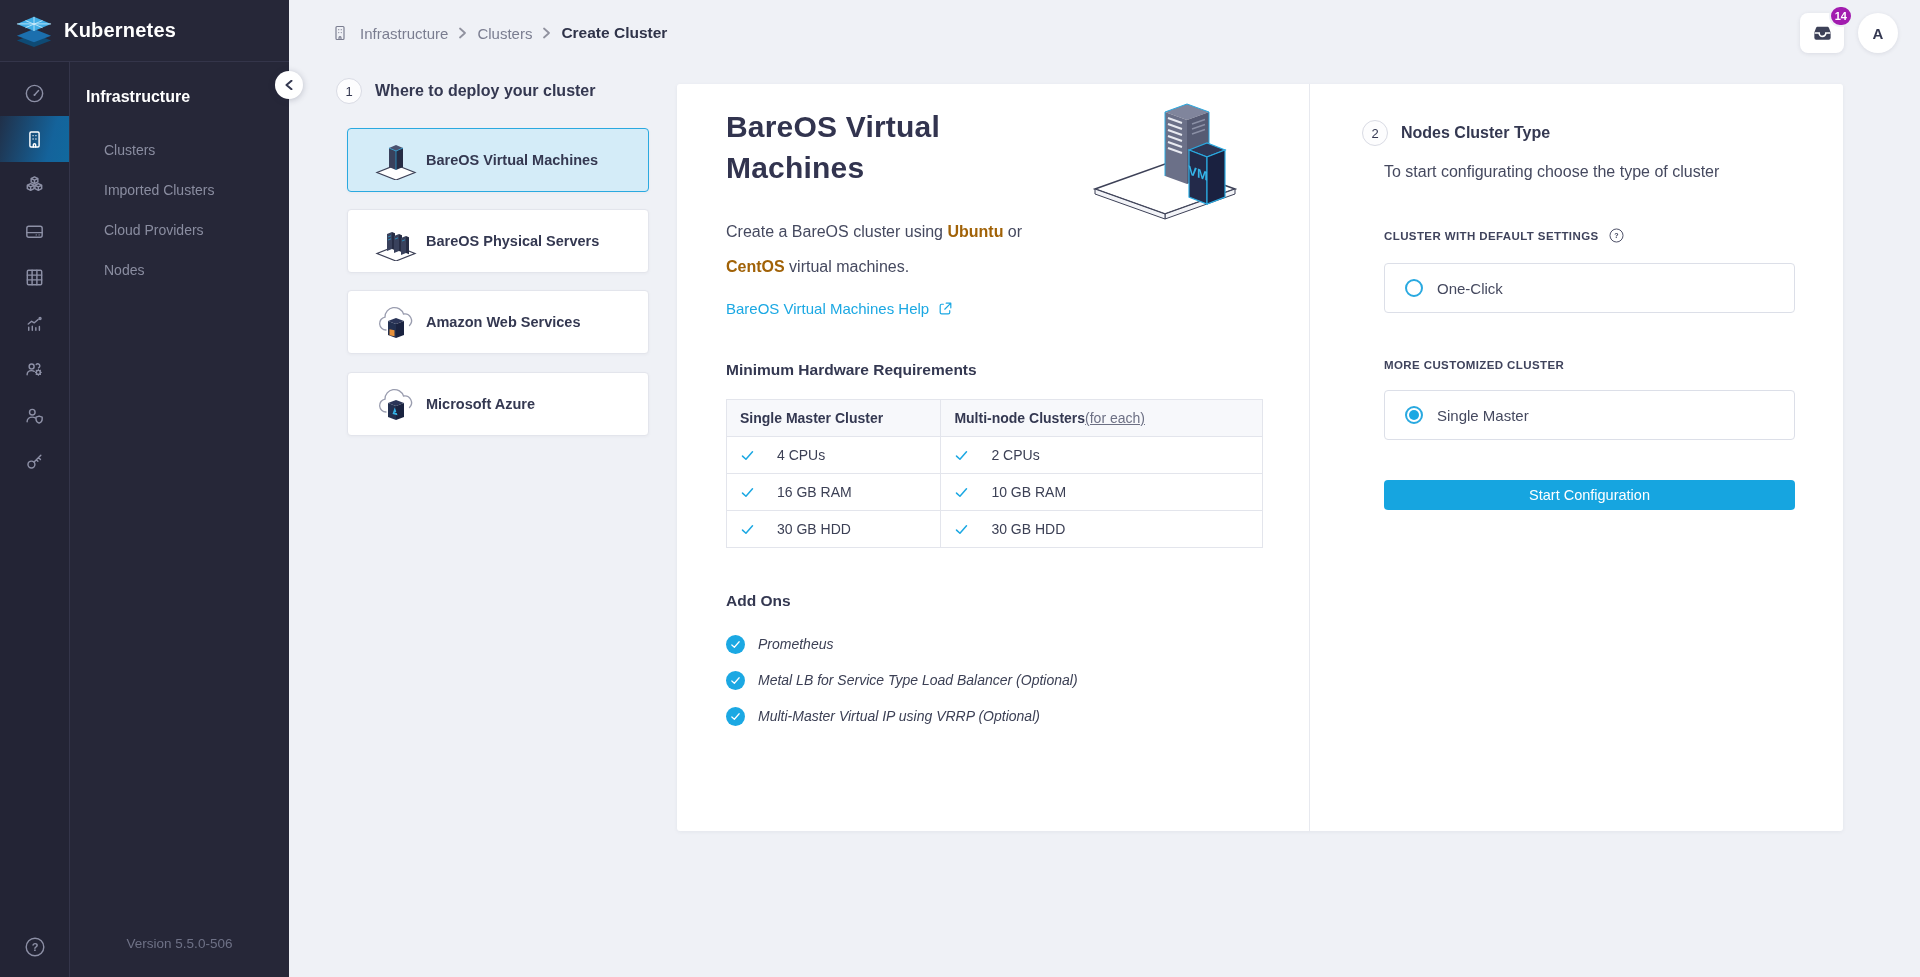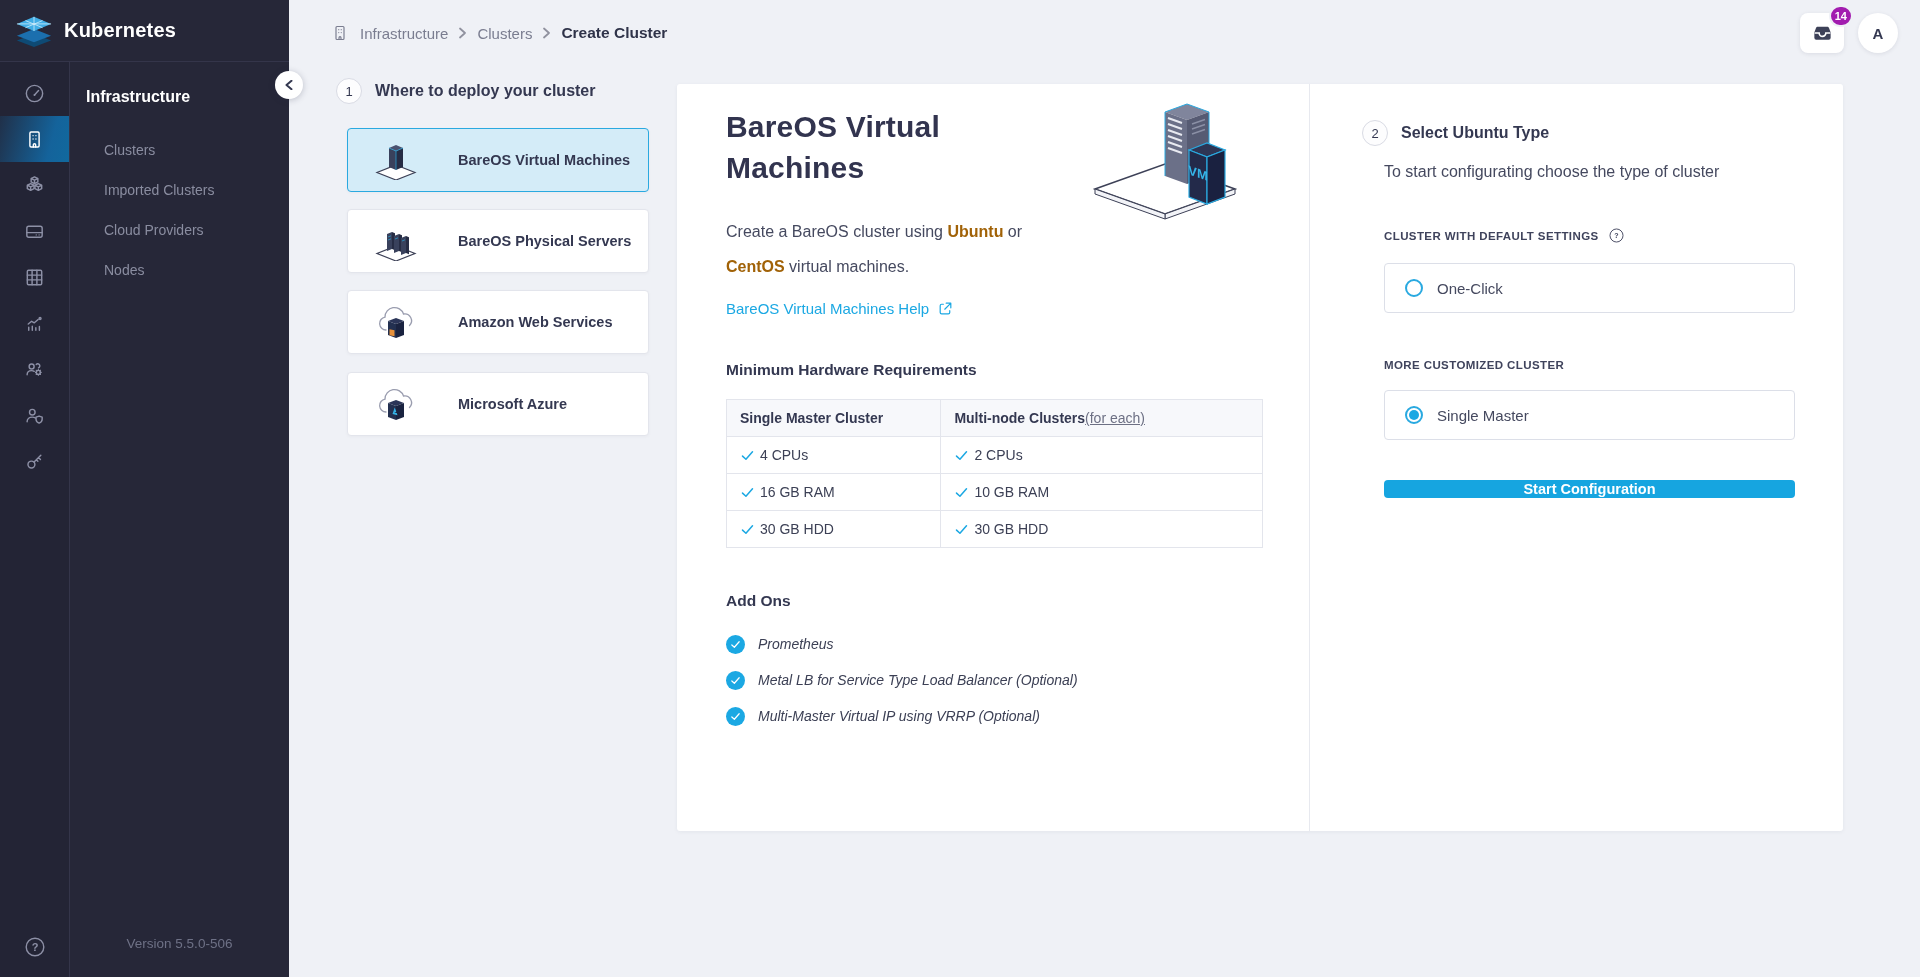--- a/index.html
+++ b/index.html
@@ -51,21 +51,21 @@
 
   .content { display:flex; padding:12px 77px 0 47px; align-items:flex-start; }
 
   
   .step1-col { width:341px; flex-shrink:0; }
   .step-head { display:flex; align-items:center; gap:13px; margin-bottom:24px; }
   .step-circle { width:26px; height:26px; border-radius:50%; background:#fdfdfe; border:1px solid #d9dbe4; color:#343851;
     font-size:13px; font-weight:400; display:flex; align-items:center; justify-content:center; flex-shrink:0; }
   .step-title { font-size:16px; font-weight:700; color:#343851; }
   .deploy-card { width:302px; height:64px; margin-left:11px; margin-bottom:17px; background:#ffffff; border:1px solid #e3e5ec; border-radius:4px;
-    display:flex; align-items:center; padding-left:26px; gap:40px; cursor:pointer; box-shadow:0 1px 3px rgba(40,44,70,.04); }
+    display:flex; align-items:center; padding-left:26px; gap:8px; cursor:pointer; box-shadow:0 1px 3px rgba(40,44,70,.04); }
   .deploy-card.selected { background:#d4ecf8; border:1px solid #2aa9e0; }
   .deploy-card .card-label { font-size:14.5px; font-weight:700; color:#343851; }
   .deploy-icon { width:44px; height:40px; flex-shrink:0; }
   .deploy-card:nth-child(4) { margin-bottom:18px; }
 
   
   .panel { flex:1; background:#ffffff; border-radius:3px; box-shadow:0 1px 4px rgba(40,44,70,.06); display:flex; min-height:747px; margin-top:6px; }
   .panel-left { width:633px; flex-shrink:0; border-right:1px solid #e7e9ef; padding:22px 0 55px 49px; position:relative; }
   .detail-title { font-size:30px; line-height:41px; font-weight:700; color:#32344f; letter-spacing:.2px; }
   .illustration { position:absolute; top:14px; right:68px; width:152px; height:122px; }
@@ -73,21 +73,21 @@
   .detail-desc b { color:#a16207; }
   .help-link { margin-top:16px; display:flex; align-items:center; gap:8px; color:#1ba8e3; font-size:15px; cursor:pointer; width:max-content; }
   .help-link svg { width:17px; height:17px; stroke:#1ba8e3; fill:none; stroke-width:1.7; stroke-linecap:round; stroke-linejoin:round; }
   .section-h { margin-top:44px; font-size:15.5px; font-weight:700; color:#343851; }
   table.req { margin-top:20px; width:537px; border-collapse:collapse; }
   table.req th, table.req td { border:1px solid #e3e5ec; height:37px; text-align:left; padding:0 0 0 13px; font-size:14px; }
   table.req th { background:#f7f8fb; color:#343851; font-weight:700; width:40%; }
   table.req th:last-child { width:60%; }
   table.req th .note { font-weight:400; color:#6d7084;text-decoration:underline; }
   table.req td { color:#3c4055; background:#fff; }
-  .cell-val { display:flex; align-items:center; gap:5px; }
+  .cell-val { display:flex; align-items:center; gap:22px; }
   .check-sm { width:15px; height:15px; flex-shrink:0; }
   .check-sm polyline { stroke:#1ba8e3; stroke-width:2.4; fill:none; stroke-linecap:round; stroke-linejoin:round; }
   .addons { margin-top:16px; }
   .addon-row { display:flex; align-items:center; gap:13px; height:36px; font-size:14px; color:#3c4055;font-style:italic; }
   .addon-check { width:19px; height:19px; border-radius:50%; background:#1ba8e3; display:flex; align-items:center; justify-content:center; flex-shrink:0; }
   .addon-check svg { width:11px; height:11px; }
   .addon-check polyline { stroke:#ffffff; stroke-width:2.6; fill:none; stroke-linecap:round; stroke-linejoin:round; }
 
   
   .panel-right { flex:1; padding:36px 48px 0 52px; }
@@ -96,22 +96,22 @@
   .group-label { margin-top:46px; margin-left:22px; font-size:11.5px; font-weight:700; letter-spacing:.4px; color:#3f435c;
     display:flex; align-items:center; gap:9px; }
   .group-label svg { width:17px; height:17px; stroke:#3f435c; fill:none; stroke-width:1.3; }
   .group-label text { fill:#3f435c; stroke:none; font-size:10px; font-weight:700; font-family:"Liberation Sans",sans-serif; }
   .radio-card { margin-left:22px; margin-top:19px; height:50px; width:411px; background:#fff; border:1px solid #dcdfe8; border-radius:4px;
     display:flex; align-items:center; padding-left:20px; gap:14px; cursor:pointer; }
   .radio { width:18px; height:18px; border-radius:50%; border:2px solid #29a9e0; position:relative; flex-shrink:0; background:#fff; }
   .radio-card.selected .radio::after { content:""; position:absolute; inset:2px; border-radius:50%; background:#1ba8e3; }
   .radio-label { font-size:15px; color:#45495f; }
   .rc-gap { margin-top:15px; }
-  .start-btn { margin-left:22px; margin-top:40px; width:411px; height:18px; border:none; border-radius:4px; background:#16a5e0;
-    color:#ffffff; font-size:14.5px; font-weight:700; font-family:"Liberation Sans",sans-serif; cursor:pointer; }
+  .start-btn { margin-left:22px; margin-top:40px; width:411px; height:30px; border:none; border-radius:4px; background:#16a5e0;
+    color:#ffffff; font-size:14.5px; font-weight:400; font-family:"Liberation Sans",sans-serif; cursor:pointer; }
 
   svg .thin { stroke-width:1.2; }
 </style>
 </head>
 <body>
 
 <div class="app">
 
   <aside class="sidebar">
     <div class="logo-row">
@@ -432,21 +432,21 @@
                   </svg>
                 </span>
               <span>Multi-Master Virtual IP using VRRP (Optional)</span>
             </div>
           </div>
         </div>
 
         <div class="panel-right">
           <div class="step2-head">
             <span class="step-circle">2</span>
-            <span class="step-title">Select Ubuntu Type</span>
+            <span class="step-title">Nodes Cluster Type</span>
           </div>
           <div class="step2-sub">To start configurating choose the type of cluster</div>
 
           <div class="group-label">
             <span>CLUSTER WITH DEFAULT SETTINGS</span>
             <svg viewBox="0 0 24 24">
                 <circle cx="12" cy="12" r="9.2"></circle>
                 <text x="12" y="16" text-anchor="middle">?</text>
               </svg>
           </div>

